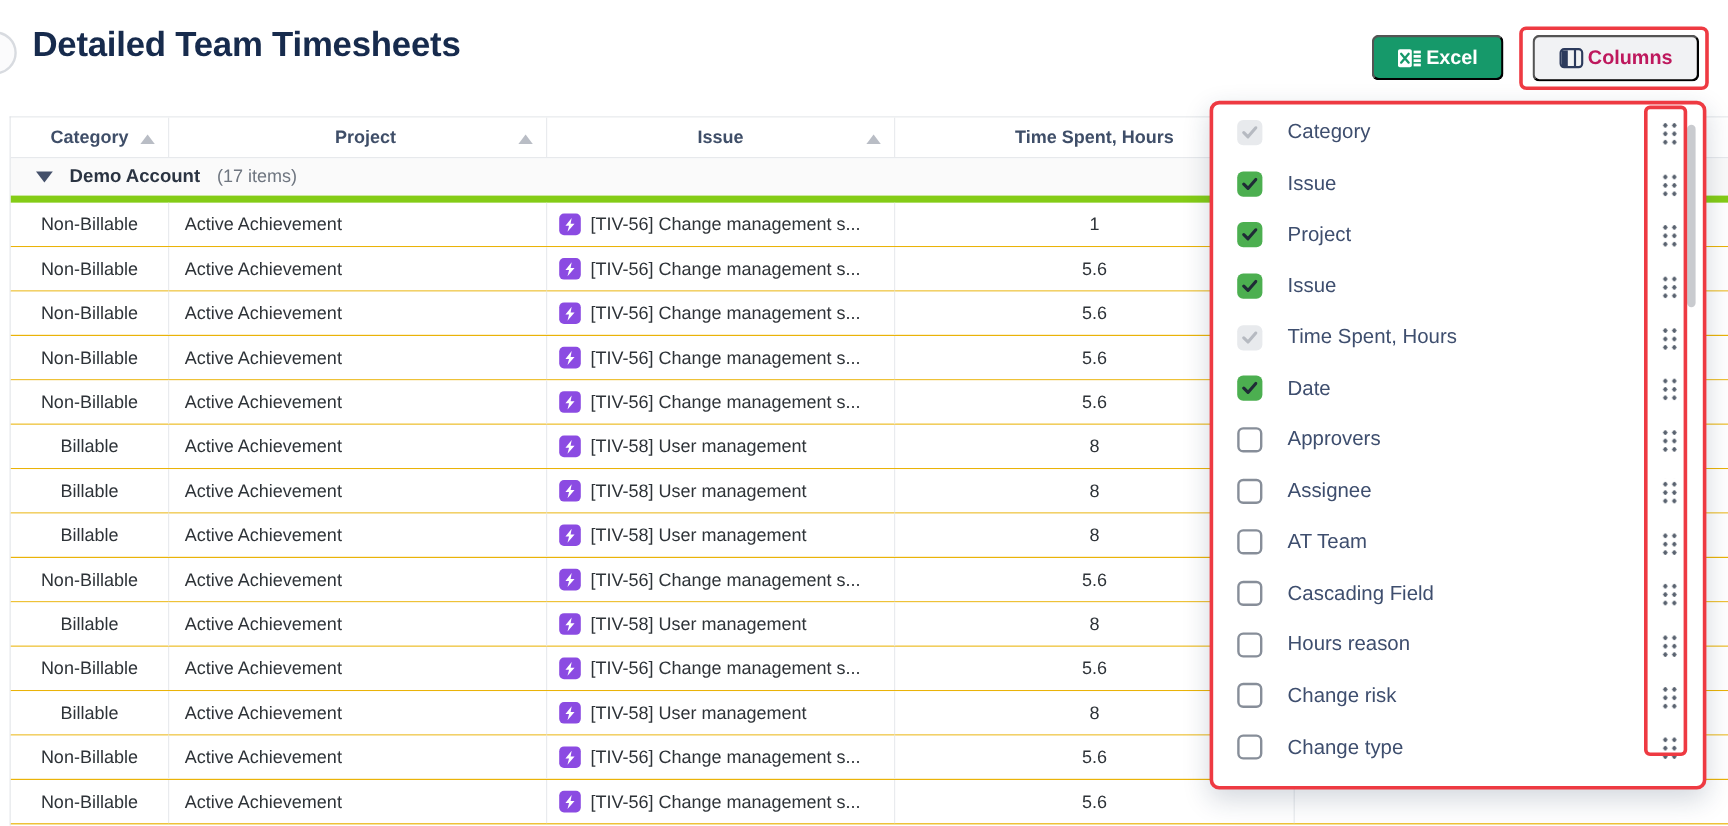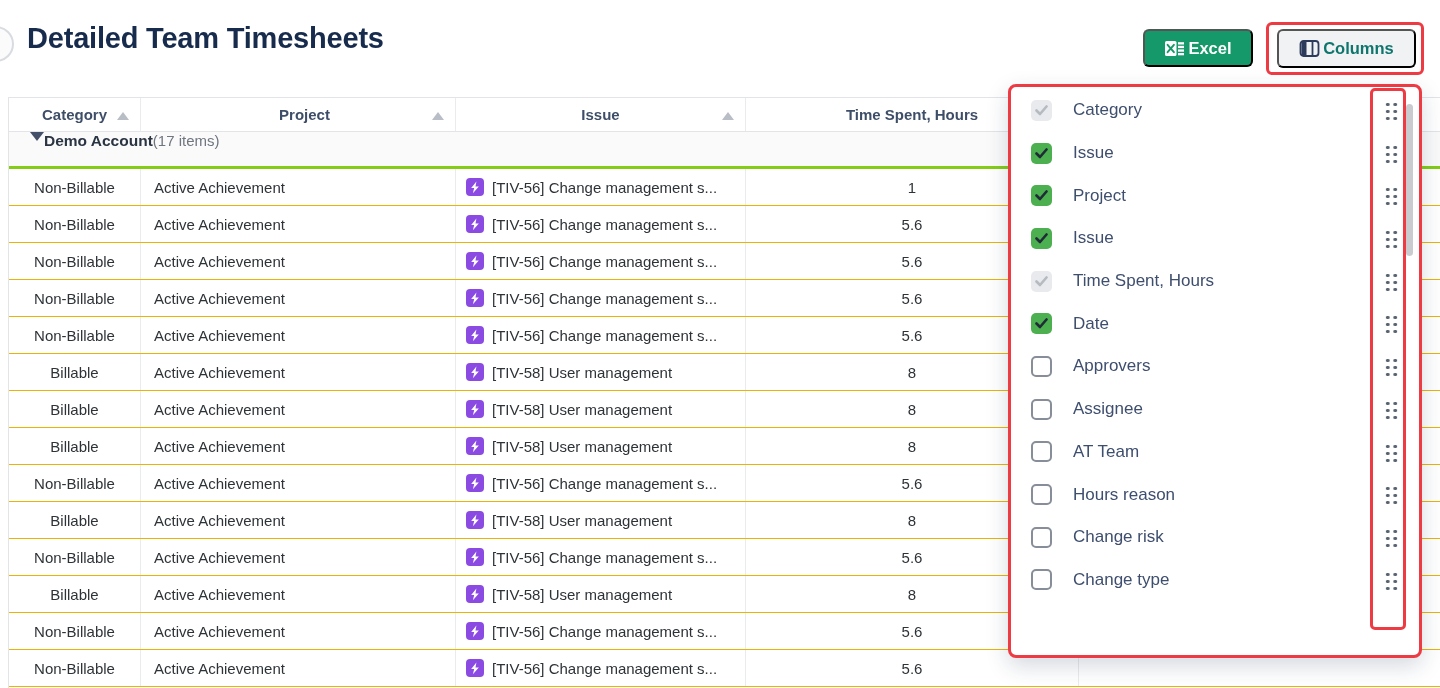--- a/index.html
+++ b/index.html
@@ -8,21 +8,21 @@
 
   
   #page-title { position:absolute; left:27px; top:22px; font-size:29px; font-weight:700;
     color:#172b4d; letter-spacing:-0.2px; }
   #help-circle { position:absolute; left:-22px; top:26px; width:36px; height:36px;
     border-radius:50%; border:2px solid #d8dbe0; background:#fbfbfc; }
 
   .btn { position:absolute; display:flex; align-items:center; justify-content:center;
     gap:3px; border-radius:6px; font-size:16.5px; font-weight:600; cursor:pointer; }
   #excel-btn { left:1143px; top:29px; width:110px; height:38px; background:#16996a; color:#fff; }
-  #columns-btn { left:1277px; top:29px; width:139px; height:39px; background:#f1f2f4; color:#0f766e; }
+  #columns-btn { left:1277px; top:29px; width:139px; height:39px; background:#f1f2f4; color:#be185d; }
 
   
   .red-box { position:absolute; border:3px solid #ee3a42; border-radius:6px; z-index:30;
     pointer-events:none; }
   #red-columns-btn { left:1266px; top:22px; width:158px; height:53px; }
   #red-handles { left:1370px; top:88px; width:36px; height:542px; border-radius:5px; z-index:31; }
 
   
   #table { position:absolute; left:8px; top:97px; width:1432px; bottom:0;
     border-top:1px solid #e2e4e8; border-left:1px solid #e2e4e8; font-size:15px; color:#2e3338; }
@@ -33,22 +33,22 @@
   .c0 { width:132px; justify-content:center; }
   .c1 { width:315px; padding-left:13px; }
   .c2 { width:290px; padding-left:10px; gap:8px; }
   .c3 { width:333px; justify-content:center; }
   .c4 { width:280px; justify-content:center; }
   .cf { flex:1; border-right:none; }
   .thead .cell { justify-content:center; }
   .sort-arrow { position:absolute; right:11px; top:14px; width:0; height:0;
     border-left:6px solid transparent; border-right:6px solid transparent;
     border-bottom:8px solid #b9bdc5; }
-  #group-row { height:37px; display:flex; align-items:flex-start; background:#fafafa;
-    border-bottom:3px solid #84cc16; padding-left:21px; }
+  #group-row { height:37px; display:flex; align-items:center; gap:14px; background:#fafafa;
+    border-bottom:6px solid #84cc16; padding-left:21px; }
   .caret-down { width:0; height:0; border-left:7px solid transparent;
     border-right:7px solid transparent; border-top:9px solid #44506a; }
   #group-name { font-weight:600; color:#2b3442; font-size:15.5px; }
   #group-count { color:#6f7680; font-size:15px; }
   .drow { height:37px; }
   .issue-badge { width:18px; height:18px; border-radius:4px; background:#8b4be2; flex:0 0 18px;
     display:flex; align-items:center; justify-content:center; }
 
   
   #columns-panel { position:absolute; left:1008px; top:84px; width:414px; height:574px;
@@ -437,20 +437,27 @@
   </div>
 
   <div class="citem">
     <span class="cbx unchecked">
       
     </span>
     <span class="citem-label">AT Team</span>
     <span class="drag-handle"></span>
   </div>
 
+  <div class="citem">
+    <span class="cbx unchecked">
+      
+    </span>
+    <span class="citem-label">Cascading Field</span>
+    <span class="drag-handle"></span>
+  </div>
 
   <div class="citem">
     <span class="cbx unchecked">
       
     </span>
     <span class="citem-label">Hours reason</span>
     <span class="drag-handle"></span>
   </div>
 
   <div class="citem">

